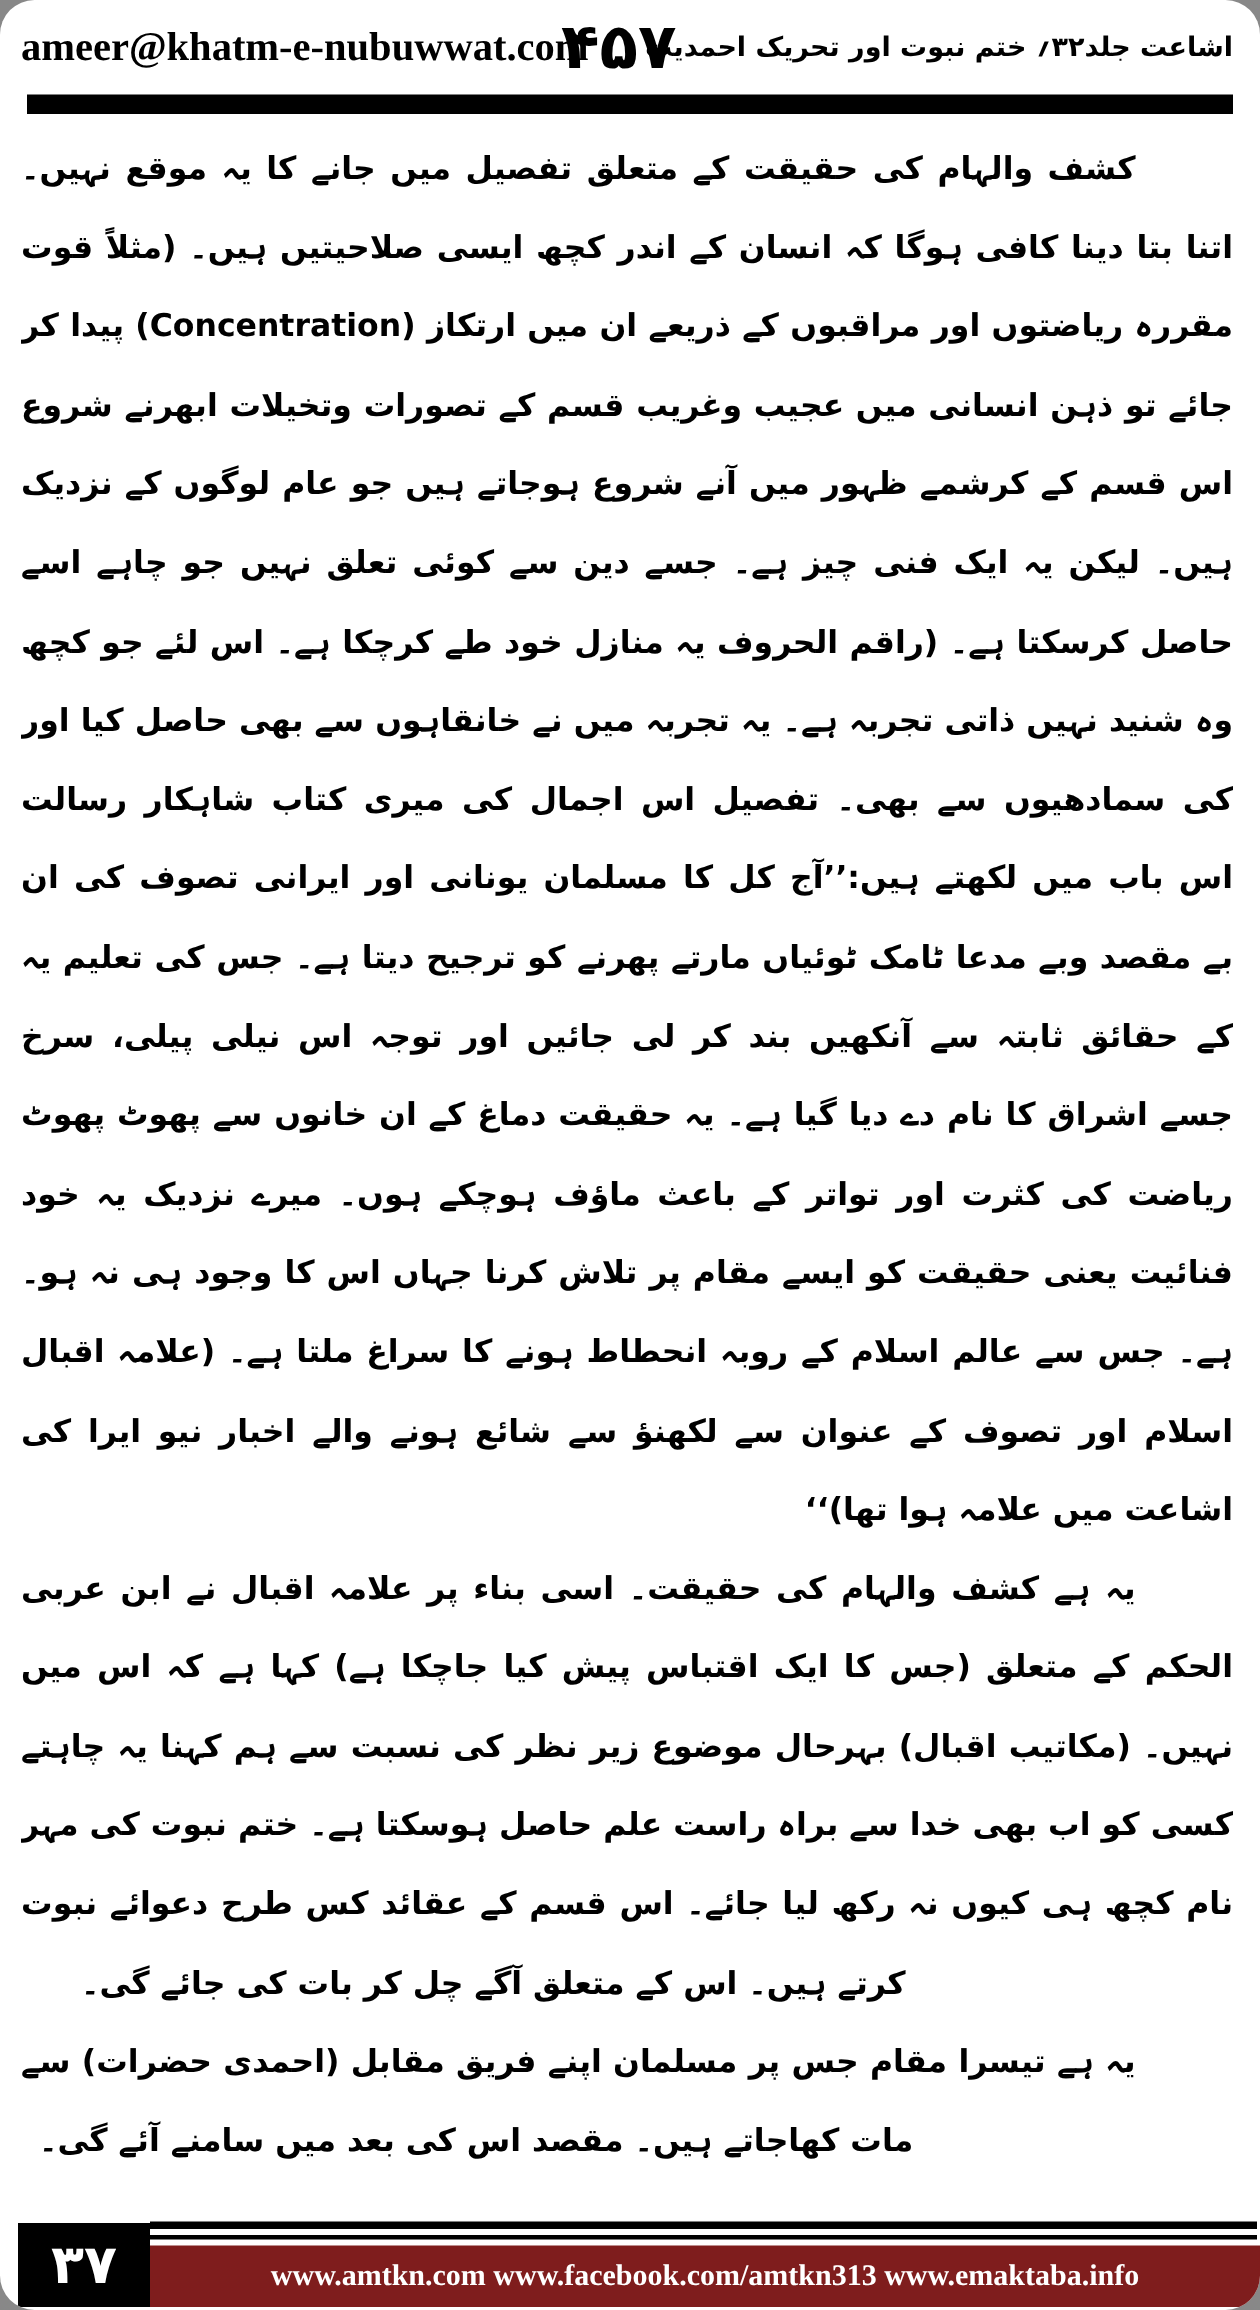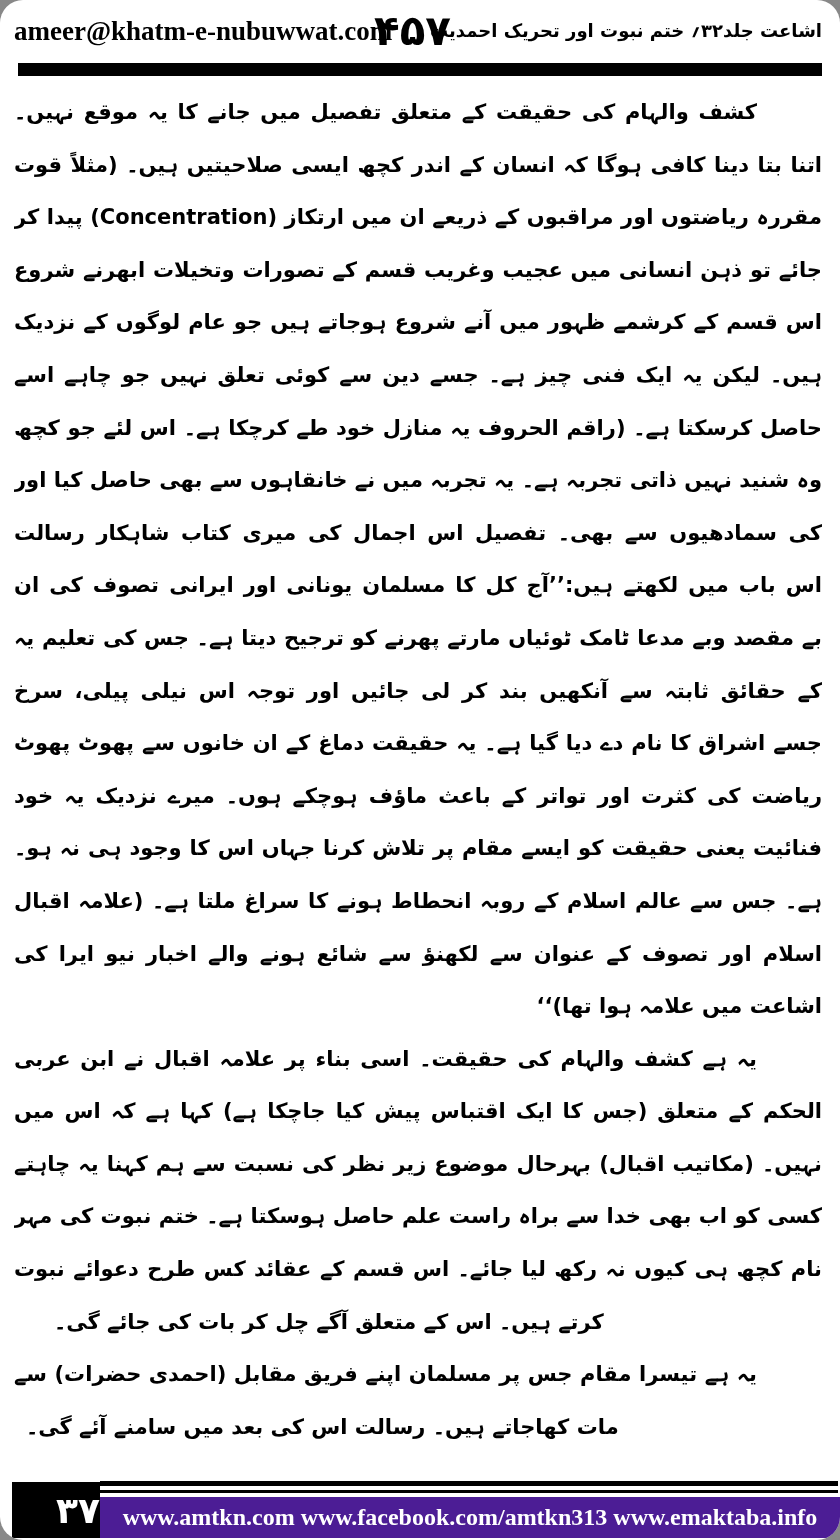--- a/index.html
+++ b/index.html
@@ -40,29 +40,29 @@
   }
   .line.indent { padding-right:65px; }
   .line.short-right { text-align-last:right; }
   .line.short-left { text-align:right; text-align-last:left; }
   .line.pad40 { padding-left:40px; }
   .line.pad12 { padding-left:12px; }
   
   .footer-box {
     position:absolute; left:12px; top:1482px; width:88px; height:56px;
     background:#000; color:#fff;
-    display:flex; align-items:center; 
+    display:flex; align-items:center; justify-content:center;
     font-size:36px; font-weight:bold; direction:rtl;
   }
   .footer-rule1 { position:absolute; left:100px; top:1481px; width:738px; height:5px; background:#000; }
   .footer-rule2 { position:absolute; left:100px; top:1490px; width:738px; height:3px; background:#000; }
   .footer-bar {
     position:absolute; left:100px; top:1497px; width:740px; height:41px;
-    background:#4c1d95; color:#fff;
-    font-family:"Liberation Serif", serif; font-weight:bold; font-size:24px;
+    background:#7f1d1d; color:#fff;
+    font-family:"Liberation Serif", serif; font-weight:bold; font-size:20px;
     text-align:center; line-height:41px; white-space:nowrap;
   }
 </style>
 </head>
 <body>
 
 <div class="page">
 
   <div class="header-email">ameer@khatm-e-nubuwwat.com</div>
   <div class="header-pagenum">۴۵۷</div>
@@ -88,21 +88,21 @@
     <div class="line">ہے۔ جس سے عالم اسلام کے روبہ انحطاط ہونے کا سراغ ملتا ہے۔ (علامہ اقبال کا یہ مضمون</div>
     <div class="line">اسلام اور تصوف کے عنوان سے لکھنؤ سے شائع ہونے والے اخبار نیو ایرا کی ۲۸؍جولائی ۱۹۱۷ء کی</div>
     <div class="line short-right">اشاعت میں علامہ ہوا تھا)‘‘</div>
     <div class="line indent">یہ ہے کشف والہام کی حقیقت۔ اسی بناء پر علامہ اقبال نے ابن عربی کی کتاب فصوص</div>
     <div class="line">الحکم کے متعلق (جس کا ایک اقتباس پیش کیا جاچکا ہے) کہا ہے کہ اس میں الحاد وزندقہ کے سوا کچھ</div>
     <div class="line">نہیں۔ (مکاتیب اقبال) بہرحال موضوع زیر نظر کی نسبت سے ہم کہنا یہ چاہتے ہیں کہ یہ عقیدہ کہ</div>
     <div class="line">کسی کو اب بھی خدا سے براہ راست علم حاصل ہوسکتا ہے۔ ختم نبوت کی مہر کو توڑ دیتا ہے۔ خواہ اس کا</div>
     <div class="line">نام کچھ ہی کیوں نہ رکھ لیا جائے۔ اس قسم کے عقائد کس طرح دعوائے نبوت کے لئے راہیں ہموار</div>
     <div class="line short-left pad40">کرتے ہیں۔ اس کے متعلق آگے چل کر بات کی جائے گی۔</div>
     <div class="line indent">یہ ہے تیسرا مقام جس پر مسلمان اپنے فریق مقابل (احمدی حضرات) سے بری طرح</div>
-    <div class="line short-left pad12">مات کھاجاتے ہیں۔ رسالت اس کی بعد میں سامنے آئے گی۔</div>
+    <div class="line short-left pad12">مات کھاجاتے ہیں۔ مقصد اس کی بعد میں سامنے آئے گی۔</div>
   </div>
 
   <div class="footer-box">
     <span>۳۷</span>
   </div>
   <div class="footer-rule1"></div>
   <div class="footer-rule2"></div>
   <div class="footer-bar">
     <span>www.amtkn.com www.facebook.com/amtkn313 www.emaktaba.info</span>
   </div>

